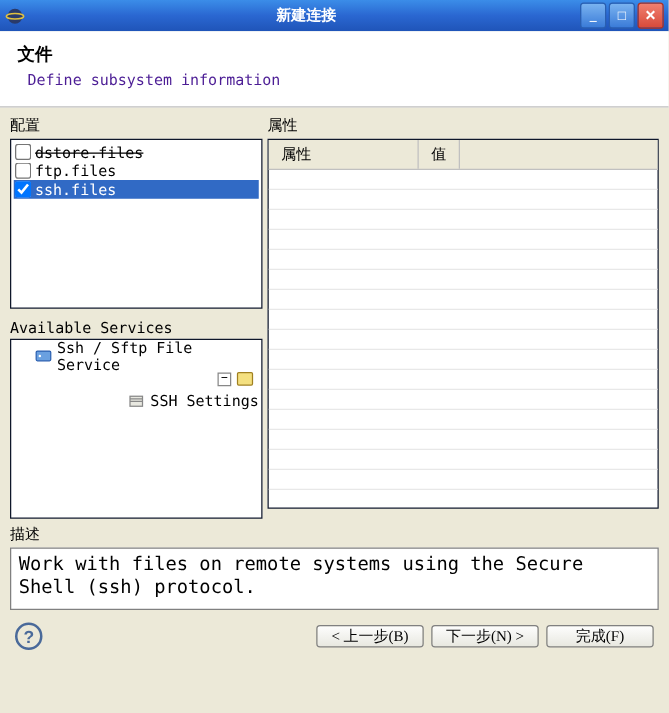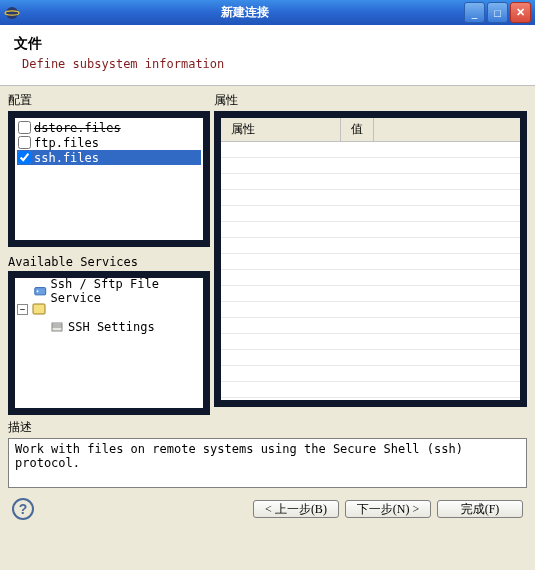--- a/index.html
+++ b/index.html
@@ -6,47 +6,47 @@
 body { font-family: "SimSun", "宋体", Tahoma, sans-serif; font-size: 12px; background: #ece9d8; width: 535px; height: 570px; overflow: hidden; }
 .titlebar { height: 25px; background: linear-gradient(to bottom, #3b8de8 0%, #2a67d1 50%, #1f54b8 100%); display: flex; align-items: center; padding: 0 4px; color: #fff; text-align: center; }
 .titlebar .eclipse-icon { width: 16px; height: 16px; margin-right: 6px; }
 .title-text { font-weight: bold; flex: 1; font-size: 12px; }
 .win-btns { display: flex; gap: 2px; }
 .win-btn { width: 21px; height: 21px; border-radius: 3px; display: flex; align-items: center; justify-content: center; font-family: Tahoma; font-size: 11px; font-weight: bold; color: #fff; }
 .win-min, .win-max { background: linear-gradient(to bottom, #7ab3f0, #3a7bd8); border: 1px solid #2a5fb0; }
 .win-close { background: linear-gradient(to bottom, #f08070, #d84a3a); border: 1px solid #b03020; }
 .header-area { background: #fff; padding: 10px 14px 14px; border-bottom: 1px solid #c0c0c0; }
 .header-title { font-size: 14px; font-weight: bold; margin-bottom: 4px; }
-.header-sub { font-family: monospace; font-size: 12px; color: #7f1d1d; margin-left: 8px; }
+.header-sub { font-family: monospace; font-size: 12px; color: #4c1d95; margin-left: 8px; }
 .content { padding: 6px 8px 0; display: flex; gap: 4px; }
 .left-col { width: 202px; display: flex; flex-direction: column; }
 .right-col { flex: 1; display: flex; flex-direction: column; }
 .panel-label { margin-bottom: 2px; }
-.box { background: #fff; border: 7px solid #0f172a; }
+.box { background: #fff; border: 1px solid #0f172a; }
 .config-box { height: 136px; padding: 2px; }
 .check-row { display: flex; align-items: center; height: 15px; padding: 0 1px; }
 .check-row.selected { background: #316ac5; color: #fff; }
 .check-row input { margin-right: 3px; width: 13px; height: 13px; }
 .check-row span { font-family: monospace; font-size: 12px; }
 .check-row.strike span { text-decoration: line-through; }
 .avail-label { margin-top: 8px; margin-bottom: 2px; font-family: monospace; }
 .services-box { height: 144px; padding: 4px 2px; }
-.tree-row { display: flex; align-items: center; height: 18px; font-family: monospace; font-size: 12px; }
+.tree-row { display: flex; align-items: center; height: 18px; font-family: monospace; font-size: 12px; justify-content: flex-end; }
 .tree-indent-1 { padding-left: 16px; }
 .tree-indent-2 { padding-left: 32px; }
 .expander { width: 11px; height: 11px; border: 1px solid #888; display: inline-flex; align-items: center; justify-content: center; font-size: 9px; line-height: 1; margin-right: 3px; background: #fff; color: #000; font-family: monospace; }
 .tree-icon { width: 16px; height: 16px; margin-right: 3px; display: inline-flex; align-items: center; justify-content: center; }
 .props-box { height: 296px; }
 .props-header { display: flex; background: #ece9d8; border-bottom: 1px solid #c0c0c0; }
 .props-header .col { padding: 3px 10px; border-right: 1px solid #c0c0c0; }
 .props-header .col1 { width: 120px; }
 .props-rows { }
 .prop-row { height: 16px; border-bottom: 1px solid #e8e8e8; }
 .desc-section { padding: 4px 8px 0; }
-.desc-box { background: #fff; border: 1px solid #808080; padding: 3px 6px; font-family: monospace; font-size: 12px; height: 50px; }
+.desc-box { background: #fff; border: 1px solid #808080; padding: 3px 6px; font-family: monospace; font-size: 15px; height: 50px; }
 .button-bar { display: flex; align-items: center; padding: 10px 12px; gap: 6px; }
 .help-icon { width: 22px; height: 22px; border: 2px solid #4a6a9a; border-radius: 50%; display: flex; align-items: center; justify-content: center; color: #4a6a9a; font-weight: bold; font-size: 14px; margin-right: auto; }
 .wiz-btn { min-width: 86px; height: 18px; background: linear-gradient(to bottom, #fdfdfd, #e8e8e0); border: 1px solid #808080; border-radius: 3px; font-family: "SimSun", Tahoma; font-size: 12px; cursor: pointer; }
 </style>
 </head>
 <body>
 
 <div class="titlebar">
   <span class="eclipse-icon">
     <svg viewBox="0 0 16 16">

